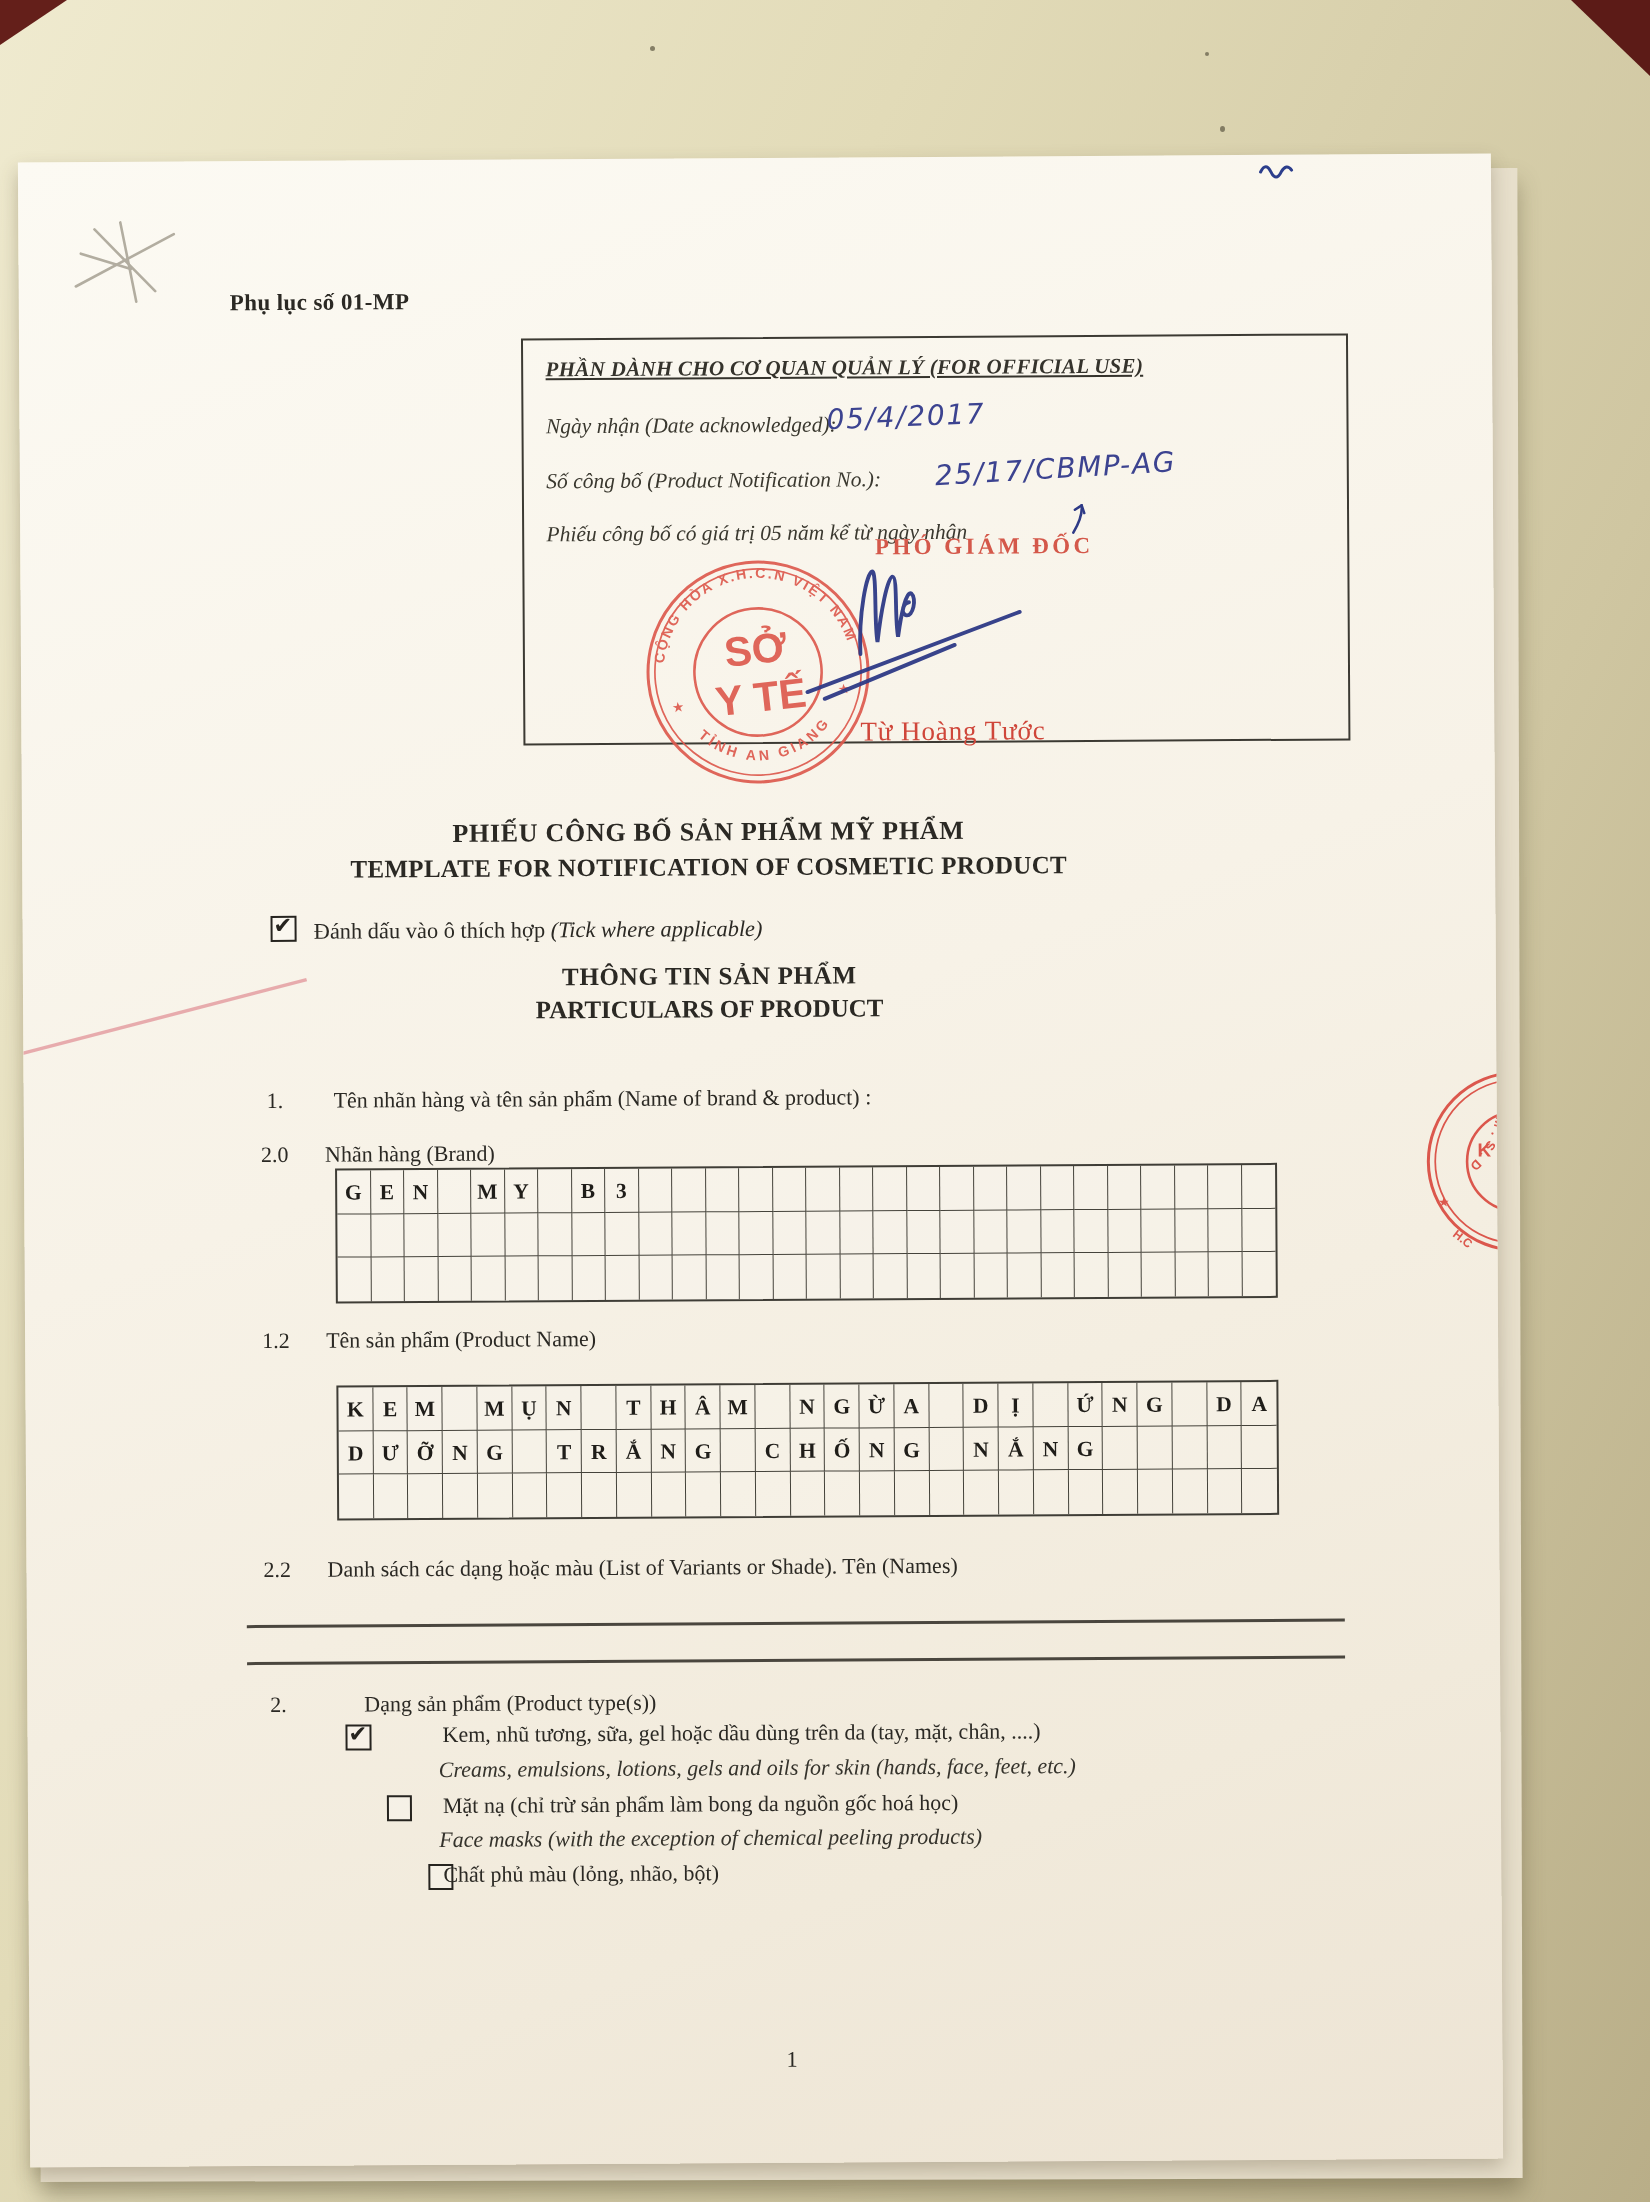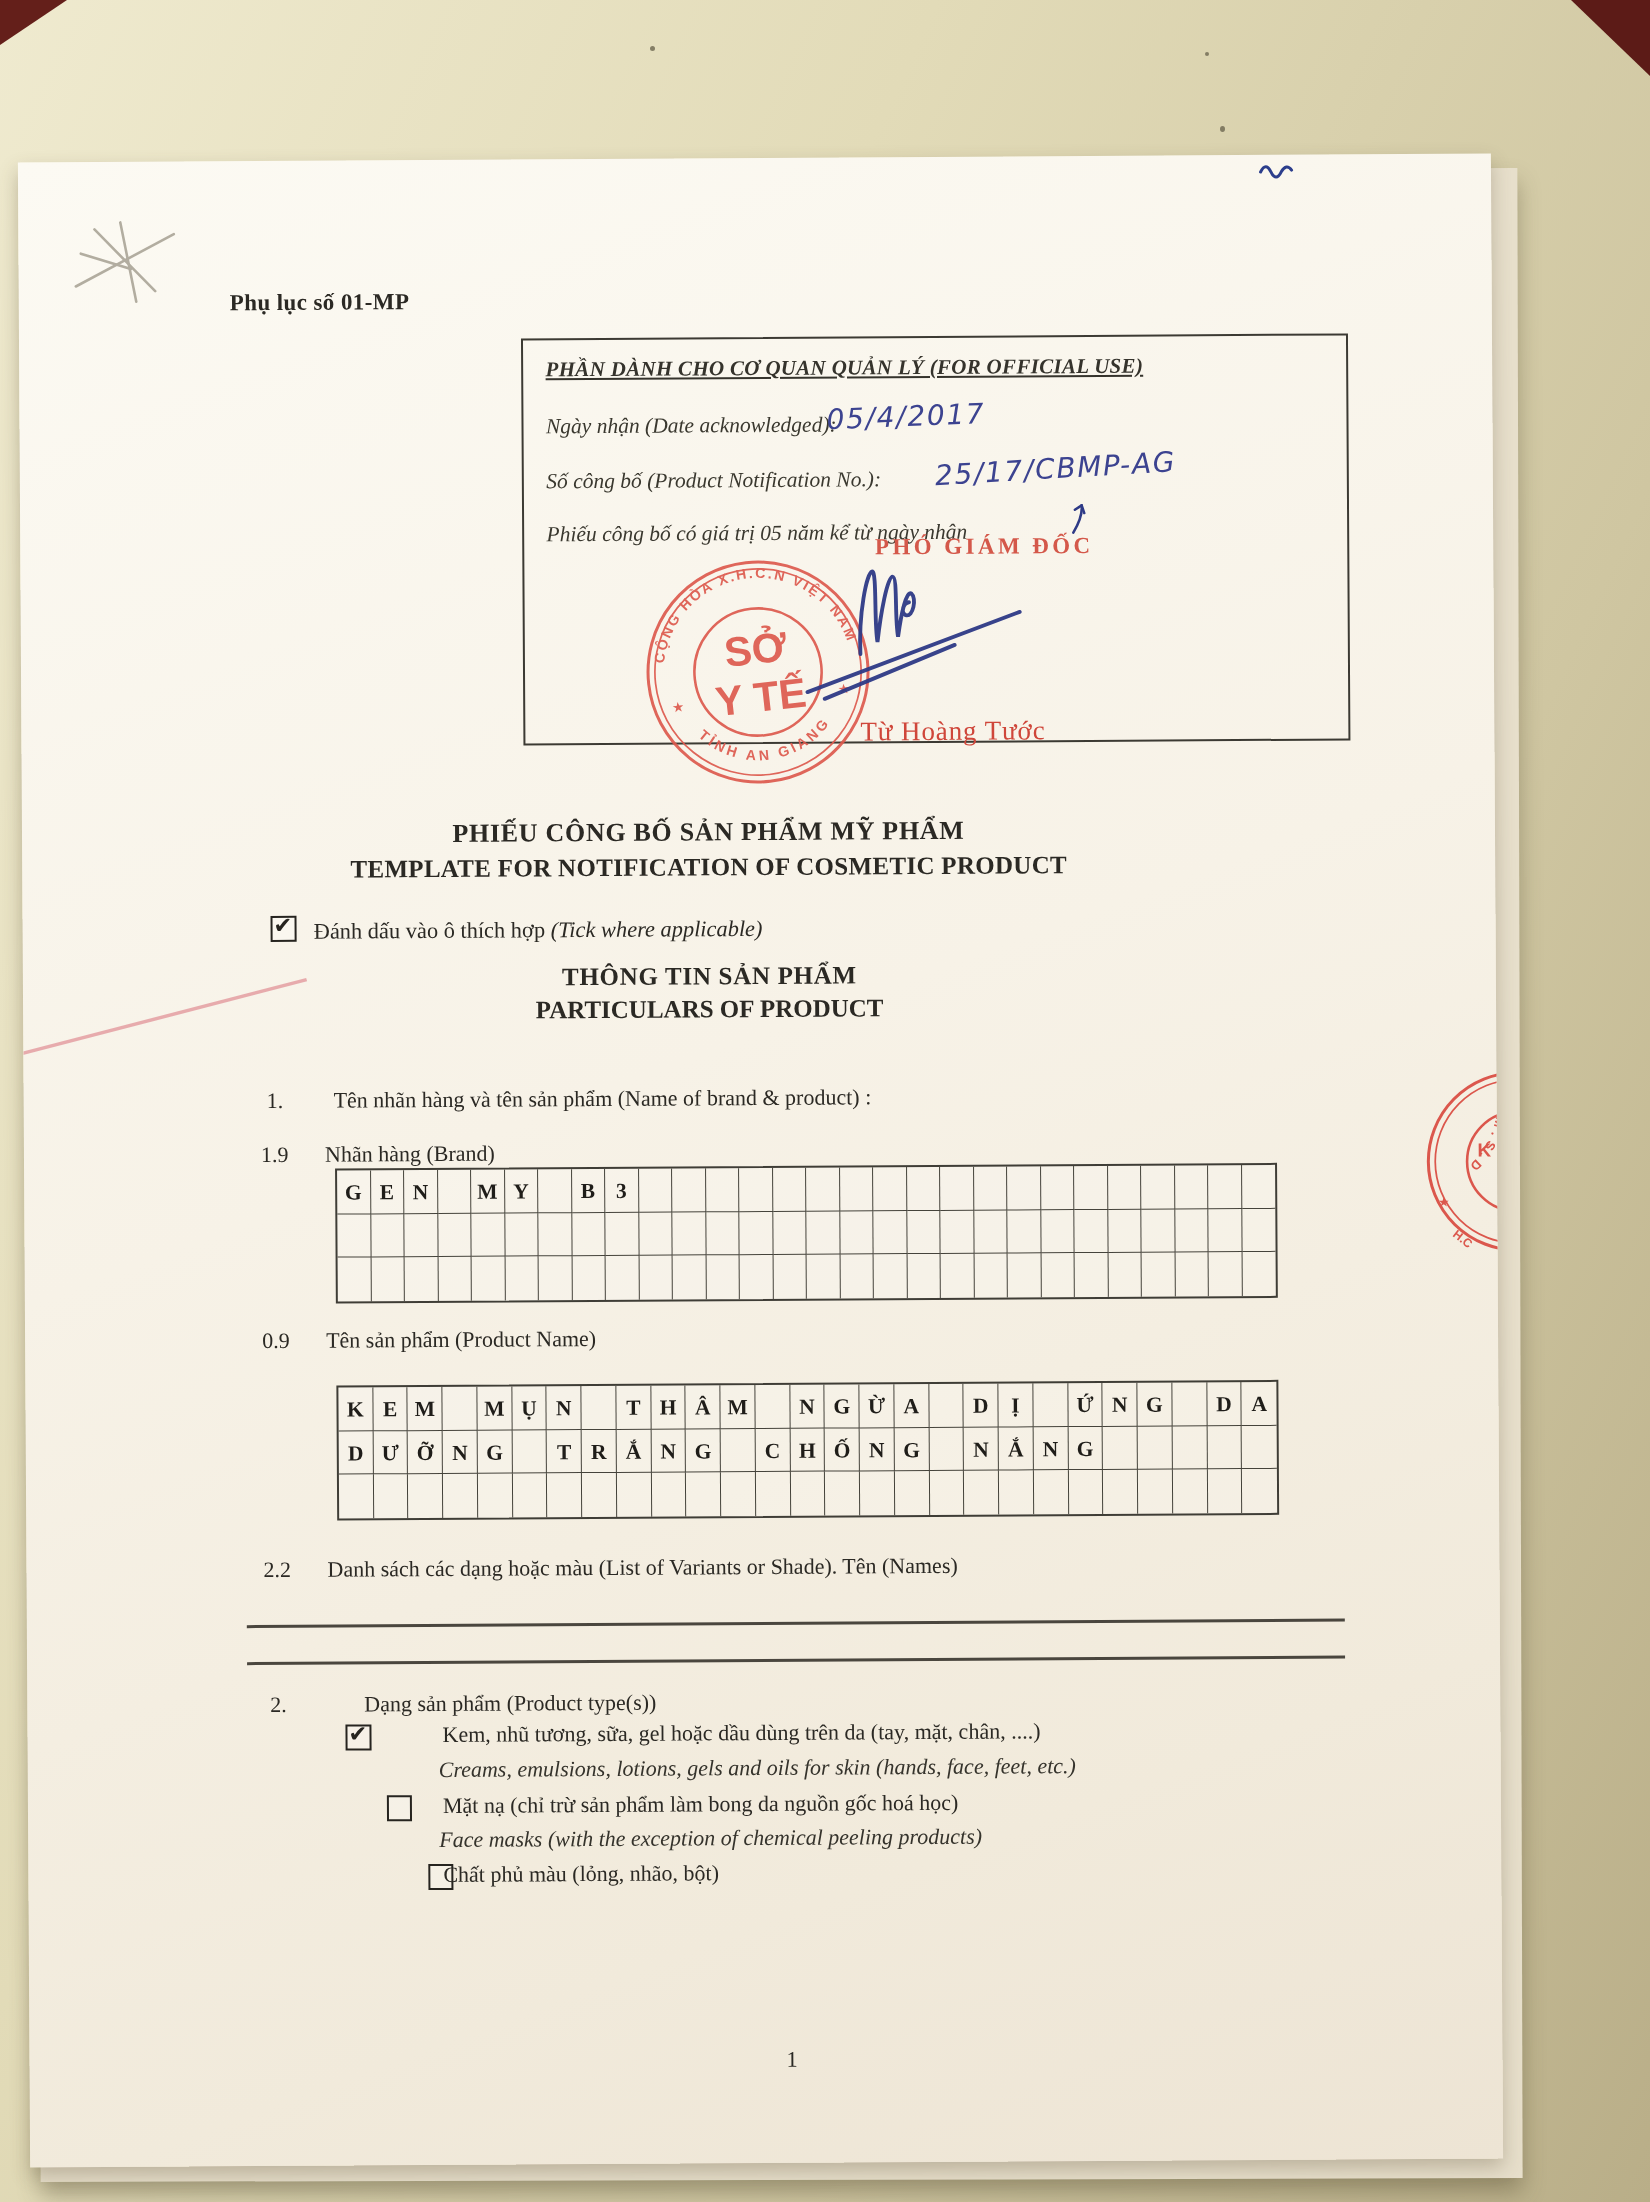--- a/index.html
+++ b/index.html
@@ -165,21 +165,21 @@
   
   <div class="abs infoblock">
     <div class="info-vi">THÔNG TIN SẢN PHẨM</div>
     <div class="info-en">PARTICULARS OF PRODUCT</div>
   </div>
 
   
   <div class="abs numcol" style="left:243px;top:927px;">1.</div>
   <div class="abs itemlabel" style="left:310px;top:927px;">Tên nhãn hàng và tên sản phẩm (Name of brand &amp; product) :</div>
 
-  <div class="abs numcol" style="left:237px;top:981px;">1.9</div>
+  <div class="abs numcol" style="left:237px;top:981px;">2.0</div>
   <div class="abs itemlabel" style="left:301px;top:981px;">Nhãn hàng (Brand)</div>
   <div class="abs chargrid" style="left: 311px; top: 1008px; width: 938px; height: 131px; grid-template-columns: repeat(28, 1fr);">
         <div class="cell">G</div>
         <div class="cell">E</div>
         <div class="cell">N</div>
         <div class="cell"></div>
         <div class="cell">M</div>
         <div class="cell">Y</div>
         <div class="cell"></div>
         <div class="cell">B</div>
@@ -254,21 +254,21 @@
         <div class="cell lr"></div>
         <div class="cell lr"></div>
         <div class="cell lr"></div>
         <div class="cell lr"></div>
         <div class="cell lr"></div>
         <div class="cell lr"></div>
         <div class="cell lr"></div>
         <div class="cell lc lr"></div>
       </div>
 
-  <div class="abs numcol" style="left:237px;top:1167px;">0.9</div>
+  <div class="abs numcol" style="left:237px;top:1167px;">1.2</div>
   <div class="abs itemlabel" style="left:301px;top:1167px;">Tên sản phẩm (Product Name)</div>
   <div class="abs chargrid" style="left: 311px; top: 1225px; width: 938px; height: 131px; grid-template-columns: repeat(27, 1fr);">
         <div class="cell">K</div>
         <div class="cell">E</div>
         <div class="cell">M</div>
         <div class="cell"></div>
         <div class="cell">M</div>
         <div class="cell">Ụ</div>
         <div class="cell">N</div>
         <div class="cell"></div>

